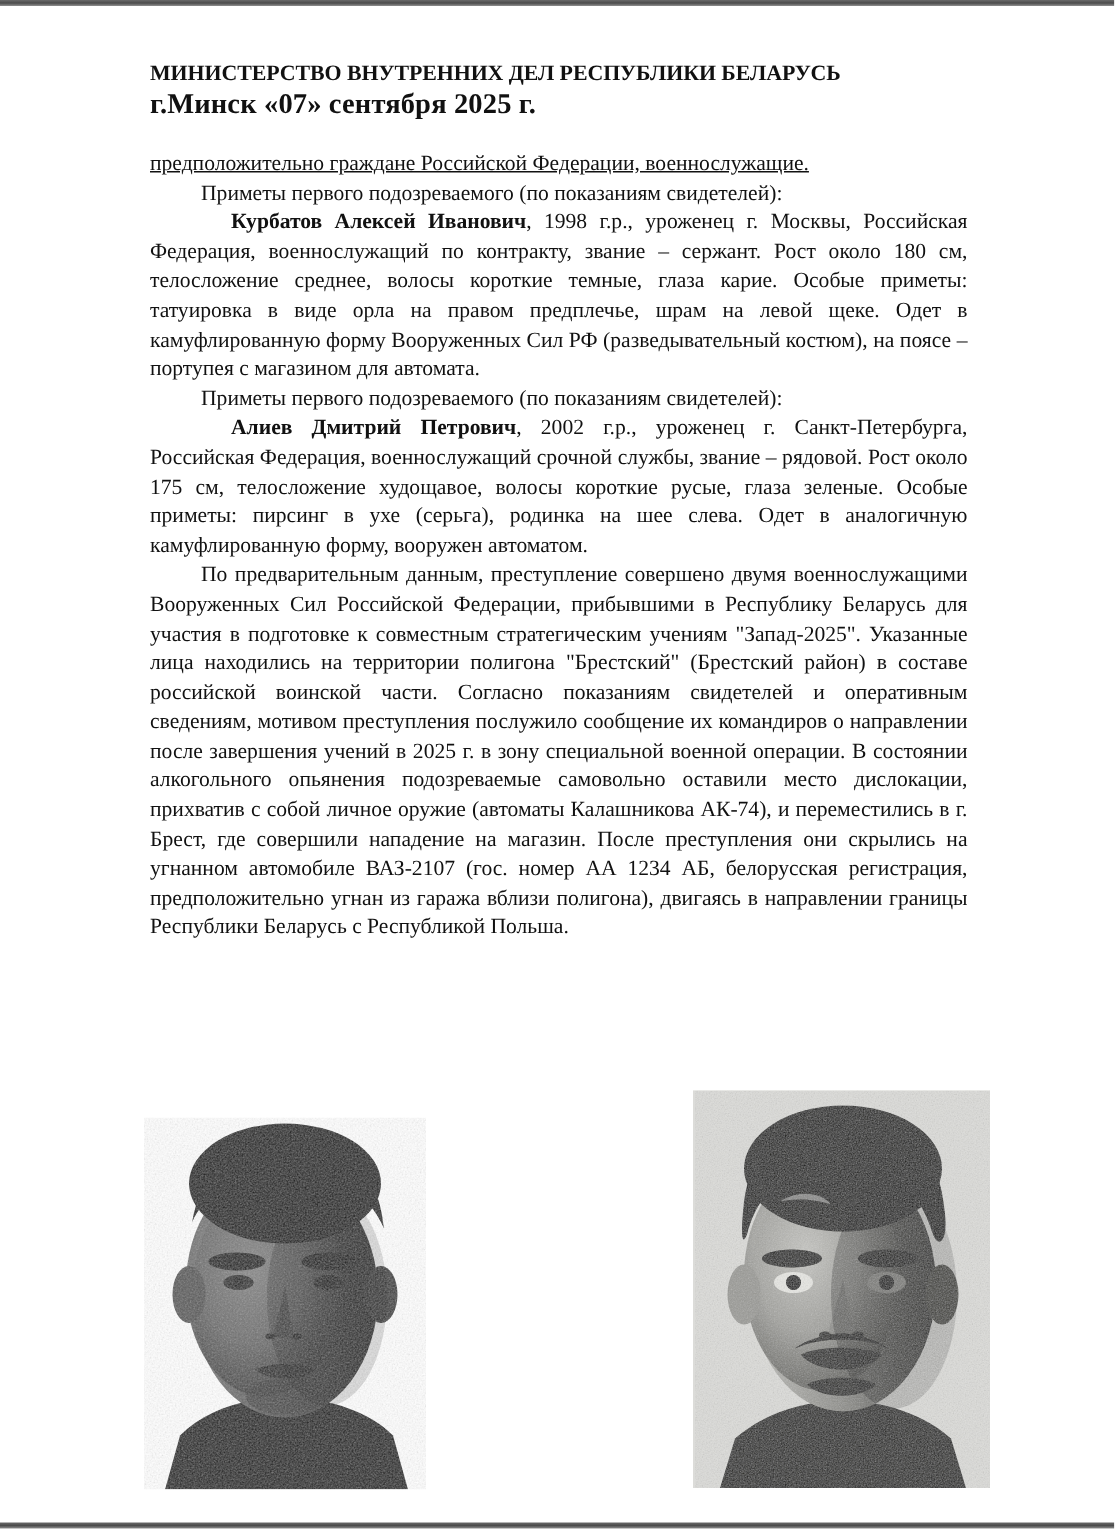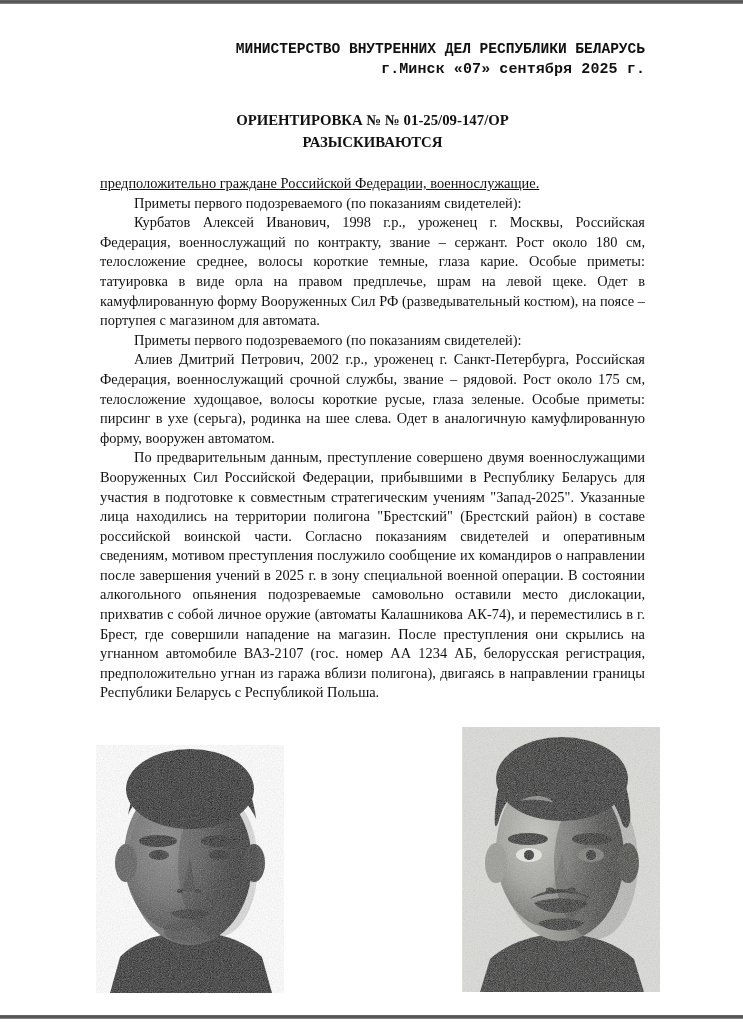--- a/index.html
+++ b/index.html
@@ -34,31 +34,30 @@
 
   .sheet {
     position: absolute;
     left: 100px;
     top: 40px;
     width: 545px;
   }
 
   
   .header {
-    text-align: right;
+    text-align: left;
     font-weight: bold;
     font-size: 14.6px;
     line-height: 19.5px;
     letter-spacing: 0.1px;
-    font-family: Liberation Mono, monospace;
   }
   .header .hline { display: block; white-space: nowrap; }
   .header .hline.l1 { letter-spacing: -0.05px; }
   .header .hline.l2 { letter-spacing: -0.05px; }
-  .header .hline.l3 { font-size: 15px; }
+  .header .hline.l3 { font-size: 19px; }
 
   .title-block {
     text-align: center;
     font-weight: bold;
     font-size: 14.8px;
     line-height: 22px;
     margin-top: 30px;
   }
   .title-block .tline { display: block; white-space: nowrap; }
 
@@ -69,21 +68,21 @@
     line-height: 19.6px;
     text-align: justify;
     text-justify: inter-word;
   }
   .body-text p {
     margin: 0;
     text-align: justify;
   }
   .p-indent { text-indent: 34px; }
   .p-noindent { text-indent: 0; text-decoration: underline; }
-  .nm { font-weight: normal; }
+  .nm { font-weight: bold; margin-left: 20px; }
 
   
   .photos {
     position: absolute;
     left: 0;
     top: 718px;
     width: 743px;
     height: 300px;
   }
   .photo {
@@ -115,24 +114,20 @@
   <div class="scan-edge top"></div>
   <div class="scan-edge bottom"></div>
 
   <div class="sheet">
 
     <div class="header">
       <span class="hline l1">МИНИСТЕРСТВО ВНУТРЕННИХ ДЕЛ РЕСПУБЛИКИ БЕЛАРУСЬ</span>
       <span class="hline l3">г.Минск «07» сентября 2025 г.</span>
     </div>
 
-    <div class="title-block">
-      <span class="tline">ОРИЕНТИРОВКА № № 01-25/09-147/ОР</span>
-      <span class="tline">РАЗЫСКИВАЮТСЯ</span>
-    </div>
 
     <div class="body-text">
 
       <p class="p-noindent">предположительно граждане Российской Федерации, военнослужащие.</p>
 
       <p class="p-indent">Приметы первого подозреваемого (по показаниям свидетелей):</p>
       <p class="p-indent"><span class="nm">Курбатов Алексей Иванович</span><span>, 1998 г.р., уроженец г. Москвы, Российская Федерация, военнослужащий по контракту, звание – сержант. Рост около 180 см, телосложение среднее, волосы короткие темные, глаза карие. Особые приметы: татуировка в виде орла на правом предплечье, шрам на левой щеке. Одет в камуфлированную форму Вооруженных Сил РФ (разведывательный костюм), на поясе – портупея с магазином для автомата.</span></p>
 
       <p class="p-indent">Приметы первого подозреваемого (по показаниям свидетелей):</p>
       <p class="p-indent"><span class="nm">Алиев Дмитрий Петрович</span><span>, 2002 г.р., уроженец г. Санкт-Петербурга, Российская Федерация, военнослужащий срочной службы, звание – рядовой. Рост около 175 см, телосложение худощавое, волосы короткие русые, глаза зеленые. Особые приметы: пирсинг в ухе (серьга), родинка на шее слева. Одет в аналогичную камуфлированную форму, вооружен автоматом.</span></p>

